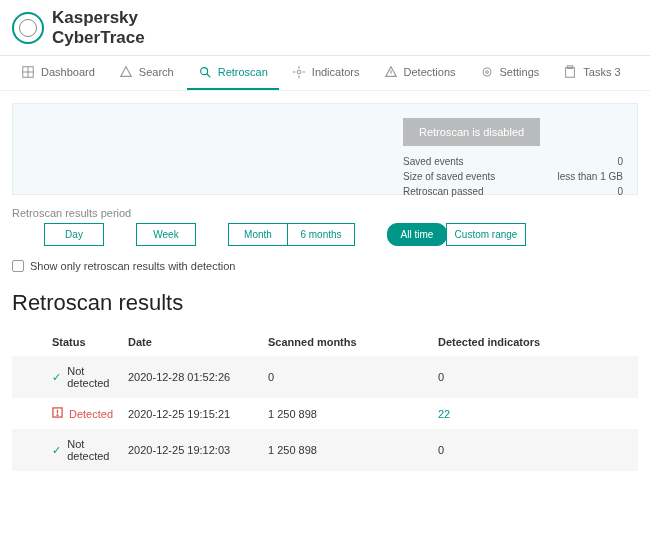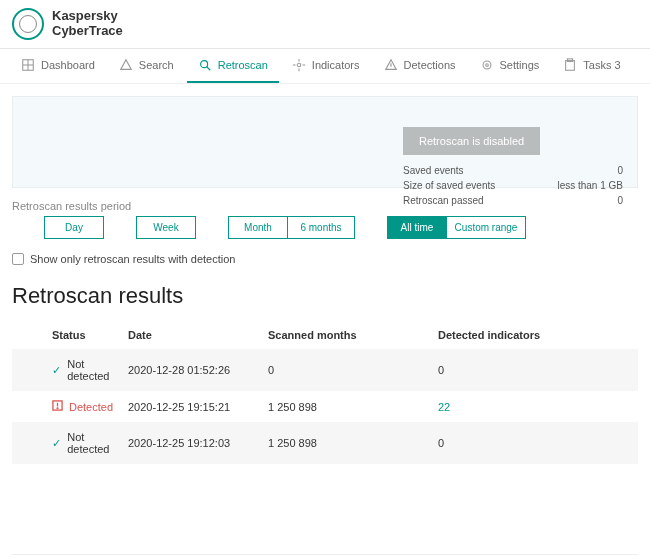--- a/index.html
+++ b/index.html
@@ -1,36 +1,36 @@
 <!DOCTYPE html>
 <html><head>
 <meta charset="utf-8">
 <style>
   * { box-sizing: border-box; margin: 0; padding: 0; }
   body { font-family: -apple-system, Segoe UI, Arial, sans-serif; font-size: 12px; color: #333; background: #fff; width: 650px; }
   .header { display: flex; align-items: center; padding: 8px 12px; border-bottom: 1px solid #e5e5e5; }
   .logo-wrap { display: flex; align-items: center; gap: 8px; }
   .logo-ring { width: 32px; height: 32px; border: 2px solid #009688; border-radius: 50%; display: flex; align-items: center; justify-content: center; position: relative; }
   .logo-inner { width: 18px; height: 18px; border: 1px solid #888; border-radius: 50%; position: relative; }
-  .brand { font-size: 13px; font-weight: 600; line-height: 1.15; }
+  .brand { font-size: 17px; font-weight: 600; line-height: 1.15; }
   .nav { display: flex; gap: 2px; padding: 0 10px; border-bottom: 1px solid #eee; }
   .nav-item { display: flex; align-items: center; gap: 6px; padding: 9px 11px; color: #6b6b6b; cursor: pointer; border-bottom: 2px solid transparent; font-size: 11px; }
   .nav-item.active { color: #009688; border-bottom-color: #009688; }
   .nav-icon { width: 14px; height: 14px; display: inline-flex; align-items: center; justify-content: center; }
   .panel { margin: 12px; padding: 18px 14px 12px; background: #f4f9fb; border: 1px solid #e8eef0; position: relative; min-height: 92px; }
-  .panel-right { position: absolute; right: 14px; top: 30px; text-align: left; width: 220px; }
+  .panel-right { position: absolute; right: 14px; top: 14px; text-align: left; width: 220px; }
   .disabled-btn { background: #b9bcbc; color: #fff; padding: 8px 16px; font-size: 11px; display: inline-block; margin-bottom: 8px; cursor: default; }
   .stat-row { display: flex; justify-content: space-between; font-size: 10px; color: #555; line-height: 1.5; }
   .period-label { margin: 0 12px 4px; font-size: 11px; color: #888; }
   .tabs { display: flex; margin: 0 12px 14px; }
   .tab { border: 1px solid #009688; color: #009688; padding: 5px 0; font-size: 10px; text-align: center; cursor: pointer; margin-left: -1px; background: #fff; }
   .tab:first-child { margin-left: 0; }
   .tab.sm { width: 60px; margin-left: 32px; }
   .tab.md { width: 68px; }
-  .tab.active { background: #009688; color: #fff; }
+  .tab.active { background: #009688; color: #fff; border-radius: 10px; }
   .cb-row { display: flex; align-items: center; gap: 6px; margin: 0 12px 18px; font-size: 11px; color: #444; }
   .cb { width: 12px; height: 12px; border: 1px solid #999; border-radius: 2px; display: inline-block; cursor: pointer; }
   h1.results { font-size: 22px; font-weight: 400; margin: 0 12px 12px; color: #222; }
   .table { width: calc(100% - 24px); margin: 0 12px; border-collapse: collapse; font-size: 11px; }
   .table th { text-align: left; font-weight: 600; padding: 8px 6px; color: #333; }
   .table td { padding: 9px 6px; }
   .table tr.row-odd td { background: #f6f6f6; }
   .status-cell { display: flex; align-items: center; gap: 6px; }
   .check { color: #009688; }
   .warn { color: #d9534f; }

